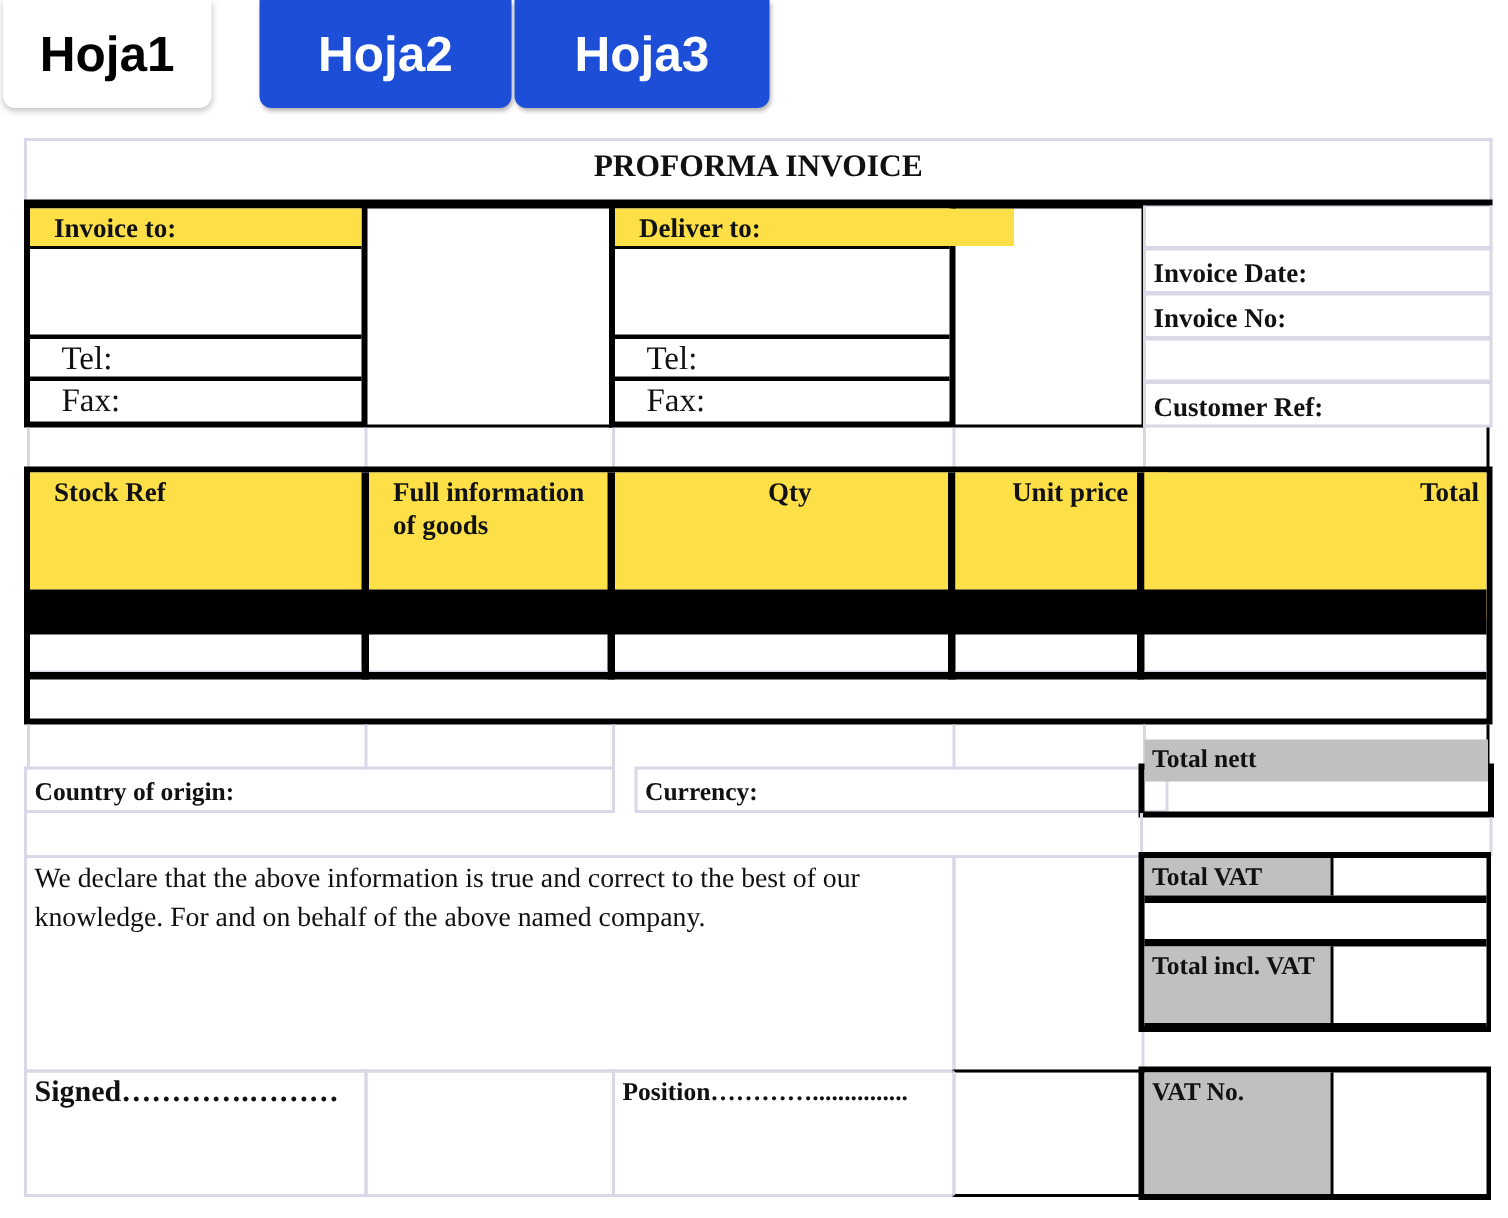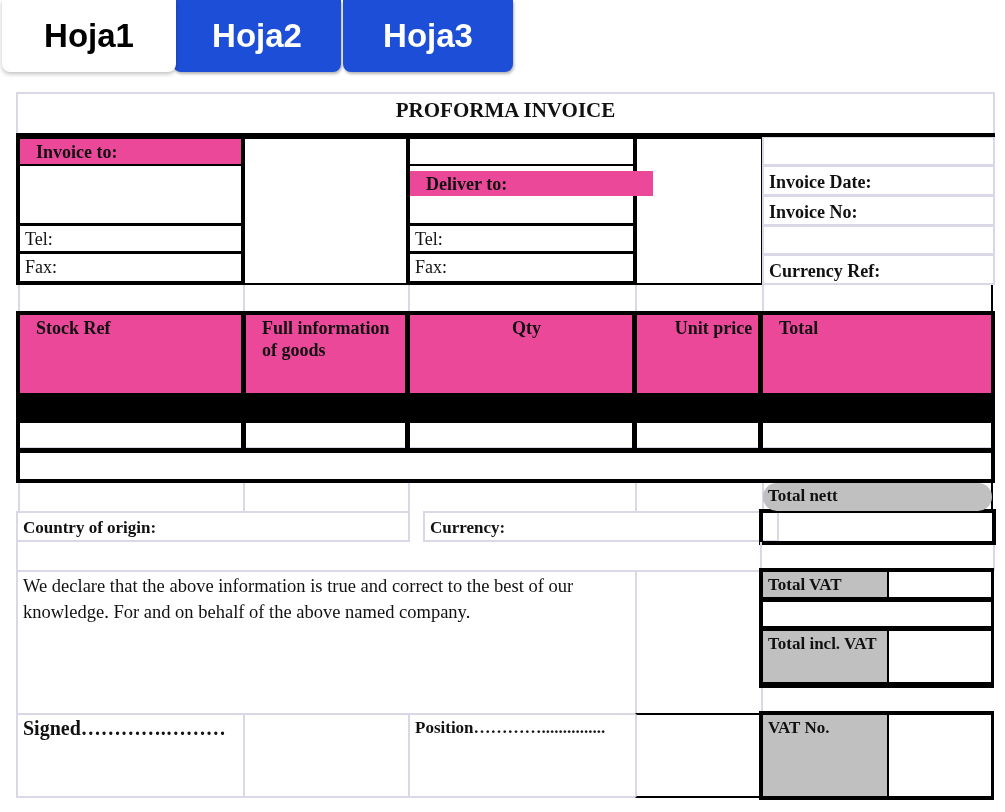--- a/index.html
+++ b/index.html
@@ -1,30 +1,30 @@
 <!DOCTYPE html>
 <html><head>
 <meta charset="utf-8">
 <style>
   html, body { margin:0; padding:0; }
   body { width:1005px; height:812px; background:#ffffff; position:relative; overflow:hidden;
          font-family:"Liberation Serif", serif; color:#111; }
   .tab { position:absolute; top:0; height:72px; border-radius:0 0 8px 8px;
          font-family:"Liberation Sans", sans-serif; font-weight:bold; font-size:33px;
          display:flex; align-items:center; justify-content:center; box-sizing:border-box; cursor:pointer; }
-  .tab.active { left:2px; width:174px; background:#ffffff; color:#000; box-shadow:0 2px 4px rgba(0,0,0,0.25); z-index:2; }
+  .tab.active { left:2px; width:139px; background:#ffffff; color:#000; box-shadow:0 2px 4px rgba(0,0,0,0.25); z-index:2; }
   .tab.inactive { background:#1d4ed8; color:#ffffff; box-shadow:1px 2px 3px rgba(0,0,0,0.3); }
   .tab.t2 { left:173px; width:168px; }
   .tab.t3 { left:343px; width:170px; }
 
   .abs { position:absolute; box-sizing:border-box; }
   .grid { border:2px solid #d8d8e6; }
   .lbl { font-weight:bold; font-size:18px; padding:2px 5px; line-height:22px; }
-  .norm { font-size:18px; padding:2px 5px; line-height:22px; }
-  .lav { background:#ec4899;padding-left:16px; }
+  .norm { font-size:22px; padding:2px 21px; line-height:22px; }
+  .lav { background:#fde047;padding-left:16px; }
   .gray { background:#c0c0c0; }
   .thick { border:4px solid #000; }
   .black { background:#000; }
   .vline { position:absolute; width:2px; background:#d8d8e6; }
 </style>
 </head>
 <body>
 
 <div class="tab active">Hoja1</div>
 <div class="tab inactive t2">Hoja2</div>
@@ -42,53 +42,53 @@
   <div class="abs black" style="left:20px;top:164px;width:221px;height:2px;"></div>
   <div class="abs" style="left:20px;top:166px;width:221px;height:57px;"></div>
   <div class="abs black" style="left:20px;top:223px;width:221px;height:3px;"></div>
   <div class="abs norm" style="left:20px;top:226px;width:221px;height:25px;">Tel:</div>
   <div class="abs black" style="left:20px;top:251px;width:221px;height:3px;"></div>
   <div class="abs norm" style="left:20px;top:254px;width:221px;height:27px;">Fax:</div>
 
   <div class="abs" style="left:243px;top:135px;width:167px;height:150px;border-top:4px solid #000;border-right:4px solid #000;border-bottom:2px solid #000;"></div>
 
   <div class="abs thick" style="left:406px;top:135px;width:231px;height:150px;"></div>
-  <div class="abs lav lbl" style="left:410px;top:139px;width:243px;height:25px;margin-top:32px;">Deliver to:</div>
+  <div class="abs lav lbl" style="left:410px;top:139px;width:266px;height:25px;">Deliver to:</div>
   <div class="abs black" style="left:410px;top:164px;width:223px;height:2px;"></div>
   <div class="abs" style="left:410px;top:166px;width:223px;height:57px;"></div>
   <div class="abs black" style="left:410px;top:223px;width:223px;height:3px;"></div>
   <div class="abs norm" style="left:410px;top:226px;width:223px;height:25px;">Tel:</div>
   <div class="abs black" style="left:410px;top:251px;width:223px;height:3px;"></div>
   <div class="abs norm" style="left:410px;top:254px;width:223px;height:27px;">Fax:</div>
 
   <div class="abs" style="left:635px;top:135px;width:128px;height:150px;border-top:4px solid #000;border-right:2px solid #000;border-bottom:2px solid #000;"></div>
 
   <div class="abs grid" style="left:762px;top:137px;width:233px;height:29px;border-top:none;"></div>
   <div class="abs grid lbl" style="left:762px;top:165px;width:233px;height:31px;padding-top:4px;">Invoice Date:</div>
   <div class="abs grid lbl" style="left:762px;top:195px;width:233px;height:31px;padding-top:4px;">Invoice No:</div>
   <div class="abs grid" style="left:762px;top:225px;width:233px;height:30px;"></div>
-  <div class="abs grid lbl" style="left:762px;top:254px;width:233px;height:31px;padding-top:4px;">Currency Ref:</div>
+  <div class="abs grid lbl" style="left:762px;top:254px;width:233px;height:31px;padding-top:4px;">Customer Ref:</div>
 
   <div class="vline" style="left:18px;top:285px;height:28px;"></div>
   <div class="vline" style="left:243px;top:285px;height:28px;"></div>
   <div class="vline" style="left:408px;top:285px;height:28px;"></div>
   <div class="vline" style="left:635px;top:285px;height:28px;"></div>
   <div class="vline" style="left:762px;top:285px;height:28px;"></div>
   <div class="abs black" style="left:991px;top:285px;width:2px;height:28px;"></div>
 
   <div class="abs thick" style="left:16px;top:311px;width:979px;height:172px;"></div>
   <div class="abs lav lbl" style="left:20px;top:315px;width:221px;height:78px;">Stock Ref</div>
   <div class="abs black" style="left:241px;top:315px;width:5px;height:138px;"></div>
   <div class="abs lav lbl" style="left:246px;top:315px;width:159px;height:78px;">Full information of goods</div>
   <div class="abs black" style="left:405px;top:315px;width:5px;height:138px;"></div>
   <div class="abs lav lbl" style="left:410px;top:315px;width:222px;height:78px;text-align:center;">Qty</div>
   <div class="abs black" style="left:632px;top:315px;width:5px;height:138px;"></div>
   <div class="abs lav lbl" style="left:637px;top:315px;width:142px;height:78px;text-align:center;">Unit price</div>
   <div class="abs black" style="left:758px;top:315px;width:5px;height:138px;"></div>
-  <div class="abs lav lbl" style="left:763px;top:315px;width:228px;height:98px;text-align:left;">Total</div>
+  <div class="abs lav lbl" style="left:763px;top:315px;width:228px;height:98px;text-align:right;">Total</div>
 
   <div class="abs black" style="left:20px;top:393px;width:971px;height:30px;"></div>
 
   <div class="abs" style="left:20px;top:423px;width:221px;height:25px;border-bottom:1px solid #d8d8e6;"></div>
   <div class="abs" style="left:246px;top:423px;width:159px;height:25px;border-bottom:1px solid #d8d8e6;"></div>
   <div class="abs" style="left:410px;top:423px;width:222px;height:25px;border-bottom:1px solid #d8d8e6;"></div>
   <div class="abs" style="left:637px;top:423px;width:121px;height:25px;border-bottom:1px solid #d8d8e6;"></div>
   <div class="abs" style="left:763px;top:423px;width:228px;height:25px;border-bottom:1px solid #d8d8e6;"></div>
 
   <div class="abs black" style="left:20px;top:448px;width:971px;height:5px;"></div>
@@ -97,21 +97,21 @@
   <div class="vline" style="left:18px;top:483px;height:30px;"></div>
   <div class="vline" style="left:243px;top:483px;height:30px;"></div>
   <div class="vline" style="left:408px;top:483px;height:30px;"></div>
   <div class="vline" style="left:635px;top:483px;height:30px;"></div>
   <div class="vline" style="left:762px;top:483px;height:30px;"></div>
   <div class="abs black" style="left:991px;top:483px;width:2px;height:30px;"></div>
 
   <div class="abs grid lbl" style="left:16px;top:511px;width:394px;height:31px;font-size:17px;padding-top:4px;">Country of origin:</div>
   <div class="abs grid lbl" style="left:423px;top:511px;width:356px;height:31px;font-size:17px;padding-top:4px;">Currency:</div>
   <div class="abs thick" style="left:759px;top:509px;width:237px;height:36px;"></div>
-  <div class="abs gray lbl" style="left:763px;top:483px;width:229px;height:28px;font-size:17px;border-radius:14px;">Total nett</div>
+  <div class="abs gray lbl" style="left:763px;top:493px;width:229px;height:28px;font-size:17px;">Total nett</div>
 
   <div class="abs grid" style="left:16px;top:542px;width:746px;height:30px;border-top:none;"></div>
   <div class="vline" style="left:993px;top:545px;height:26px;"></div>
 
   <div class="abs grid norm" style="left:16px;top:570px;width:621px;height:145px;font-size:18.5px;line-height:26px;padding:1px 5px;">We declare that the above information is true and correct to the best of our knowledge. For and on behalf of the above named company.</div>
   <div class="abs grid" style="left:635px;top:570px;width:128px;height:145px;"></div>
 
   <div class="abs thick" style="left:759px;top:568px;width:235px;height:120px;border-right-width:3px;"></div>
   <div class="abs gray lbl" style="left:763px;top:572px;width:124px;height:25px;font-size:17px;">Total VAT</div>
   <div class="abs black" style="left:887px;top:572px;width:2px;height:25px;"></div>

